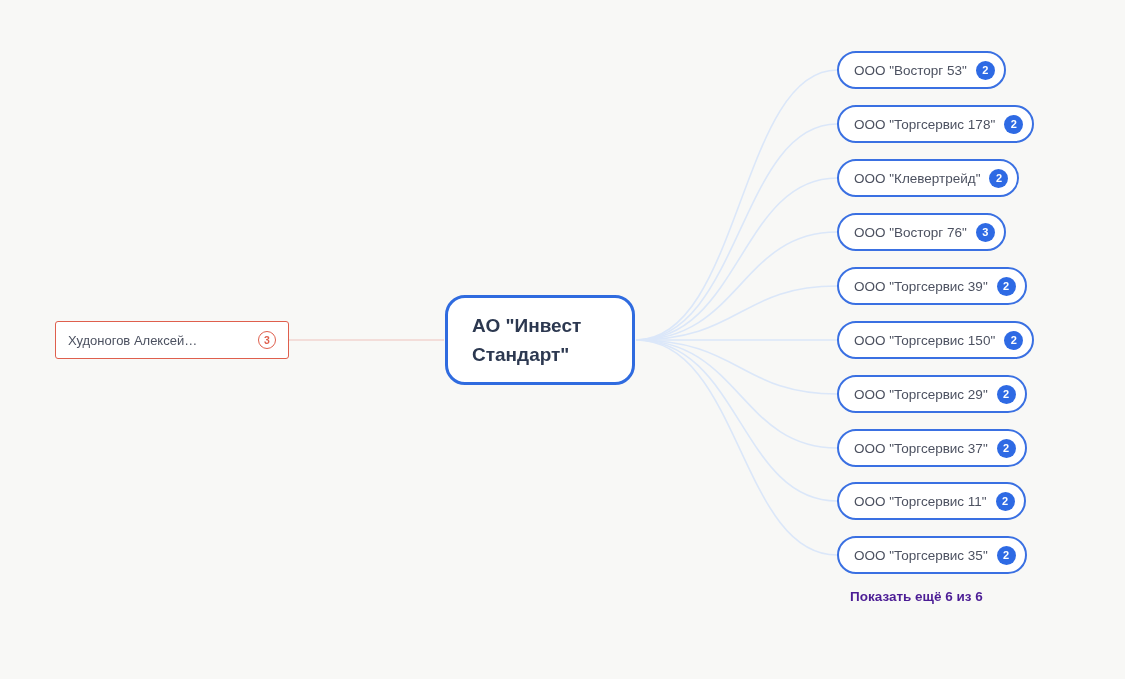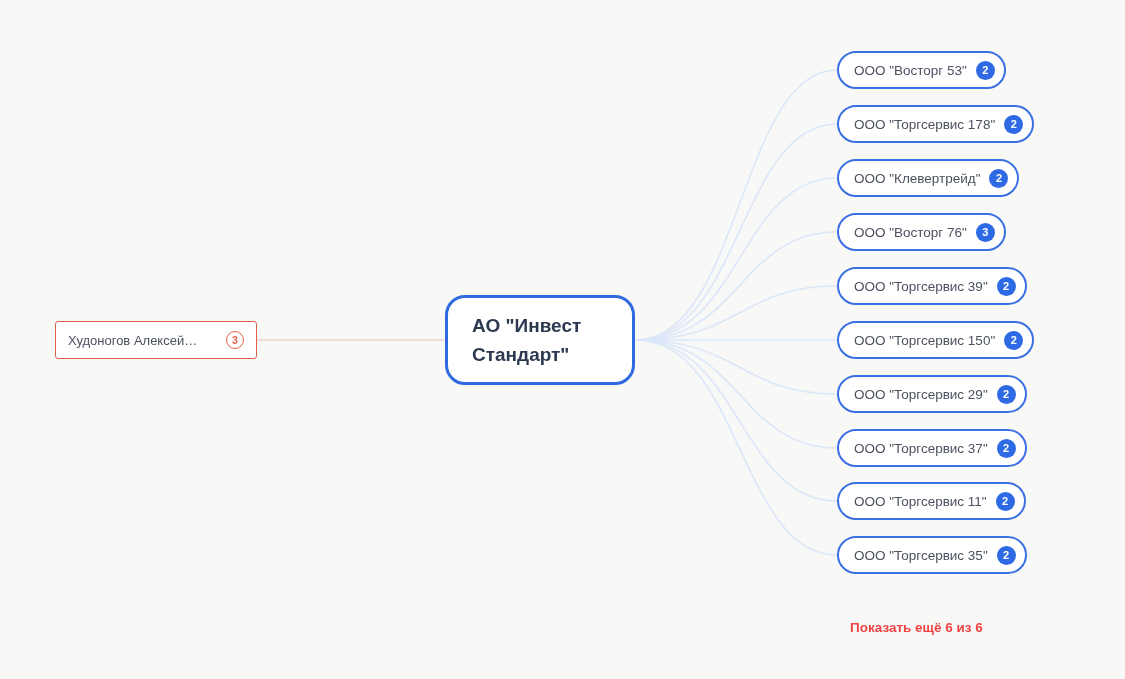--- a/index.html
+++ b/index.html
@@ -25,21 +25,21 @@
     display: flex;
     align-items: center;
     background: #ffffff;
     cursor: pointer;
   }
 
   
   .left-node {
     left: 55px;
     top: 321px;
-    width: 202px;
+    width: 234px;
     height: 38px;
     padding: 0 12px;
     border: 1px solid #df5f4d;
     border-radius: 3px;
     justify-content: space-between;
     gap: 0;
   }
   .left-node .label {
     font-size: 13px;
     color: #4c5160;
@@ -108,24 +108,24 @@
     height: 18px;
     border: 1.5px solid #df5f4d;
     background: #ffffff;
     color: #df5f4d;
     font-size: 10.5px;
   }
 
   .show-more {
     position: absolute;
     left: 850px;
-    top: 620px;
+    top: 589px;
     font-size: 13.5px;
     font-weight: bold;
-    color: #ef4444;
+    color: #4c1d95;
     cursor: pointer;
     white-space: nowrap;
   }
 </style>
 </head>
 <body>
 
 <div class="canvas">
 
   <svg class="connector-layer" width="1125" height="679" viewBox="0 0 1125 679" xmlns="http://www.w3.org/2000/svg">

